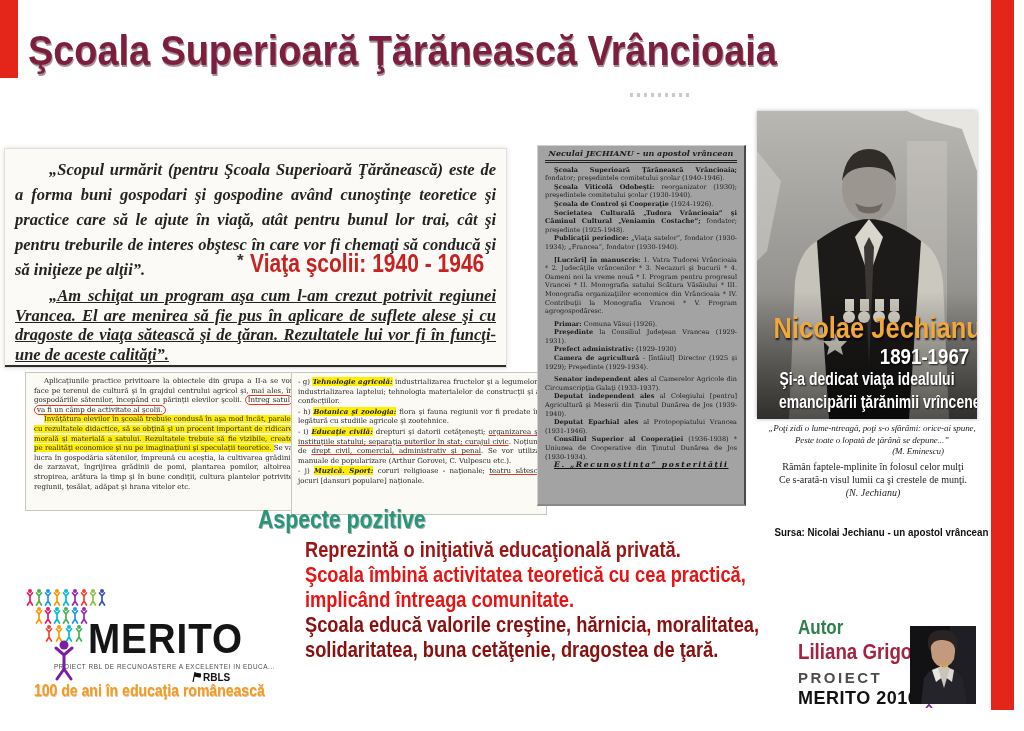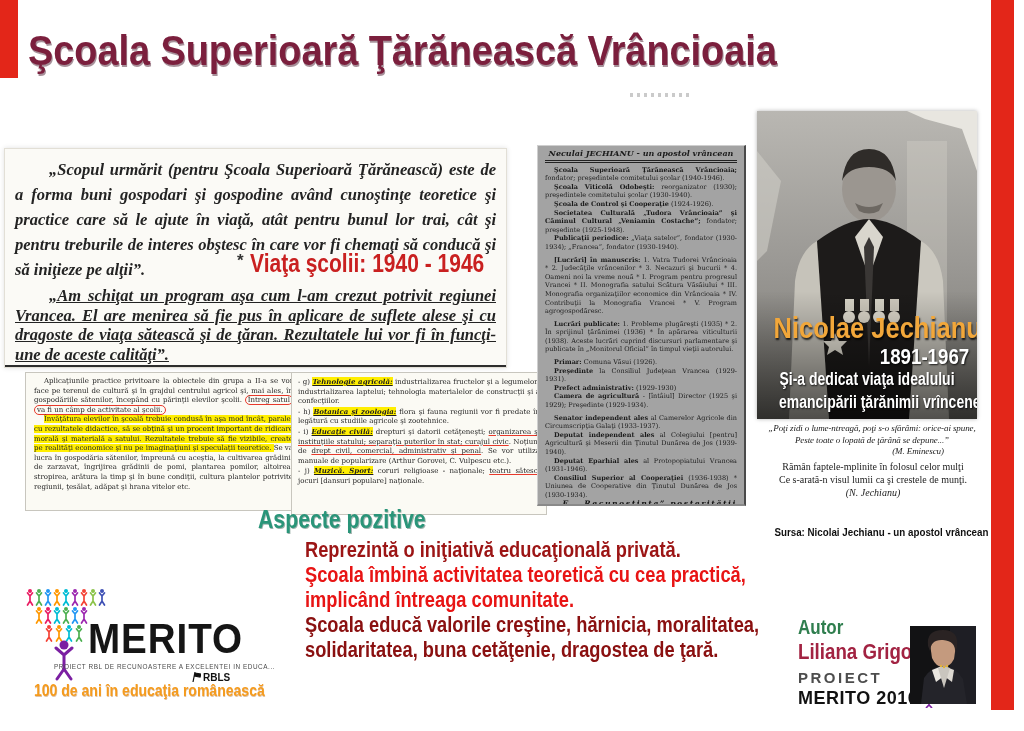--- a/index.html
+++ b/index.html
@@ -33,35 +33,35 @@
   
   .scan{position:absolute;background:#fbfaf4;border:1px solid #c8c6be;
         font-family:"DejaVu Serif",serif;color:#1e1e1e;text-align:justify;}
   .scan p{margin:0;}
   .scan-left{left:25px;top:372px;width:259px;height:129px;padding:4px 8px;
              font-size:7px;line-height:9.6px;}
   .scan-right{left:291px;top:372px;width:242px;height:133px;padding:4px 6px;
               font-size:7px;line-height:9.6px;}
   .scan .ind{text-indent:10px;}
   .hl{background:#ffee00;}
-  .term{background:#ffee00;font-style:italic;font-weight:bold;text-decoration:underline;}
+  .term{background:#ffee00;font-style:italic;font-weight:bold;}
   .roval{border:1.5px solid #e8392b;border-radius:9px;padding:0 2px;box-decoration-break:clone;
          -webkit-box-decoration-break:clone;}
   .rul{text-decoration:underline;text-decoration-color:#e8392b;text-decoration-thickness:1.4px;}
   
   .doc{position:absolute;left:537px;top:145px;width:209px;height:361px;background:#a3a3a3;
        border:1px solid #cfcfcf;border-right:2px solid #4a4a4a;border-bottom:2px solid #8a8a8a;
        padding:3px 7px;box-sizing:border-box;font-family:"DejaVu Serif",serif;
        font-size:6.5px;line-height:8.6px;color:#1b1b1b;text-align:justify;overflow:hidden;}
   .doc-h{margin:0 0 3px;text-align:center;font-size:8px;font-weight:bold;font-style:italic;
          border-bottom:3px double #222;padding-bottom:2px;}
   .doc p{margin:0;text-indent:9px;}
   .doc p.mt{margin-top:4px;}
   .doc b{font-weight:bold;}
-  .rec-title{margin:5px 0 3px;text-align:right;font-weight:bold;font-style:italic;
+  .rec-title{margin:5px 0 3px;text-align:left;font-weight:bold;font-style:italic;
              font-size:7.6px;letter-spacing:1.6px;text-decoration:underline;color:#111;}
   
   .photo{position:absolute;left:757px;top:111px;width:220px;height:308px;overflow:hidden;
          box-shadow:0 0 4px rgba(0,0,0,.3);}
   .photo svg{position:absolute;left:0;top:0;}
   .p-name{position:absolute;left:0;top:200px;width:100%;text-align:center;
           font-size:30px;font-weight:800;color:#f2a73a;white-space:nowrap;
           transform:scaleX(.85);transform-origin:center;
           text-shadow:1px 2px 2px rgba(0,0,0,.8);}
   .p-years{position:absolute;right:8px;top:233px;font-size:22px;font-weight:800;color:#fff;
@@ -158,21 +158,20 @@
   </section>
 
   <section class="doc">
     <h2 class="doc-h">Neculai JECHIANU - un apostol vrâncean</h2>
     <p><b>Şcoala Superioară Ţărănească Vrâncioaia;</b><span> fondator; preşedintele comitetului şcolar (1940-1946).</span></p>
     <p><b>Şcoala Viticolă Odobeşti:</b><span> reorganizator (1930); preşedintele comitetului şcolar (1930-1940).</span></p>
     <p><b>Şcoala de Control şi Cooperaţie</b><span> (1924-1926).</span></p>
     <p><b>Societatea Culturală „Tudora Vrâncioaia” şi Căminul Cultural „Veniamin Costache”;</b><span> fondator; preşedinte (1925-1948).</span></p>
     <p><b>Publicaţii periodice:</b><span> „Viaţa satelor”, fondator (1930-1934); „Francea”, fondator (1930-1940).</span></p>
     <p class="mt"><b>[Lucrări] în manuscris:</b><span> 1. Vatra Tudorei Vrâncioaia * 2. Judecăţile vrâncenilor * 3. Necazuri şi bucurii * 4. Oameni noi la vreme nouă * I. Program pentru progresul Vrancei * II. Monografia satului Scătura Văsăiului * III. Monografia organizaţiilor economice din Vrâncioaia * IV. Contribuţii la Monografia Vrancei * V. Program agrogospodăresc.</span></p>
-    <p class="mt"><b>Lucrări publicate:</b><span> 1. Probleme plugăreşti (1935) * 2. În sprijinul ţărănimei (1936) * În apărarea viticulturii (1938). Aceste lucrări cuprind discursuri parlamentare şi publicate în „Monitorul Oficial” în timpul vieţii autorului.</span></p>
     <p class="mt"><b>Primar:</b><span> Comuna Văsui (1926).</span></p>
     <p><b>Preşedinte</b><span> la Consiliul Judeţean Vrancea (1929-1931).</span></p>
     <p><b>Prefect administrativ:</b><span> (1929-1930)</span></p>
     <p><b>Camera de agricultură</b><span> - [întâiul] Director (1925 şi 1929); Preşedinte (1929-1934).</span></p>
     <p class="mt"><b>Senator independent ales</b><span> al Camerelor Agricole din Circumscripţia Galaţi (1933-1937).</span></p>
     <p><b>Deputat independent ales</b><span> al Colegiului [pentru] Agricultură şi Meserii din Ţinutul Dunărea de Jos (1939-1940).</span></p>
     <p><b>Deputat Eparhial ales</b><span> al Protopopiatului Vrancea (1931-1946).</span></p>
     <p><b>Consiliul Superior al Cooperaţiei</b><span> (1936-1938) * Uniunea de Cooperative din Ţinutul Dunărea de Jos (1930-1934).</span></p>
     <p class="rec-title">E. „Recunoştinţa” posterităţii</p>
 

